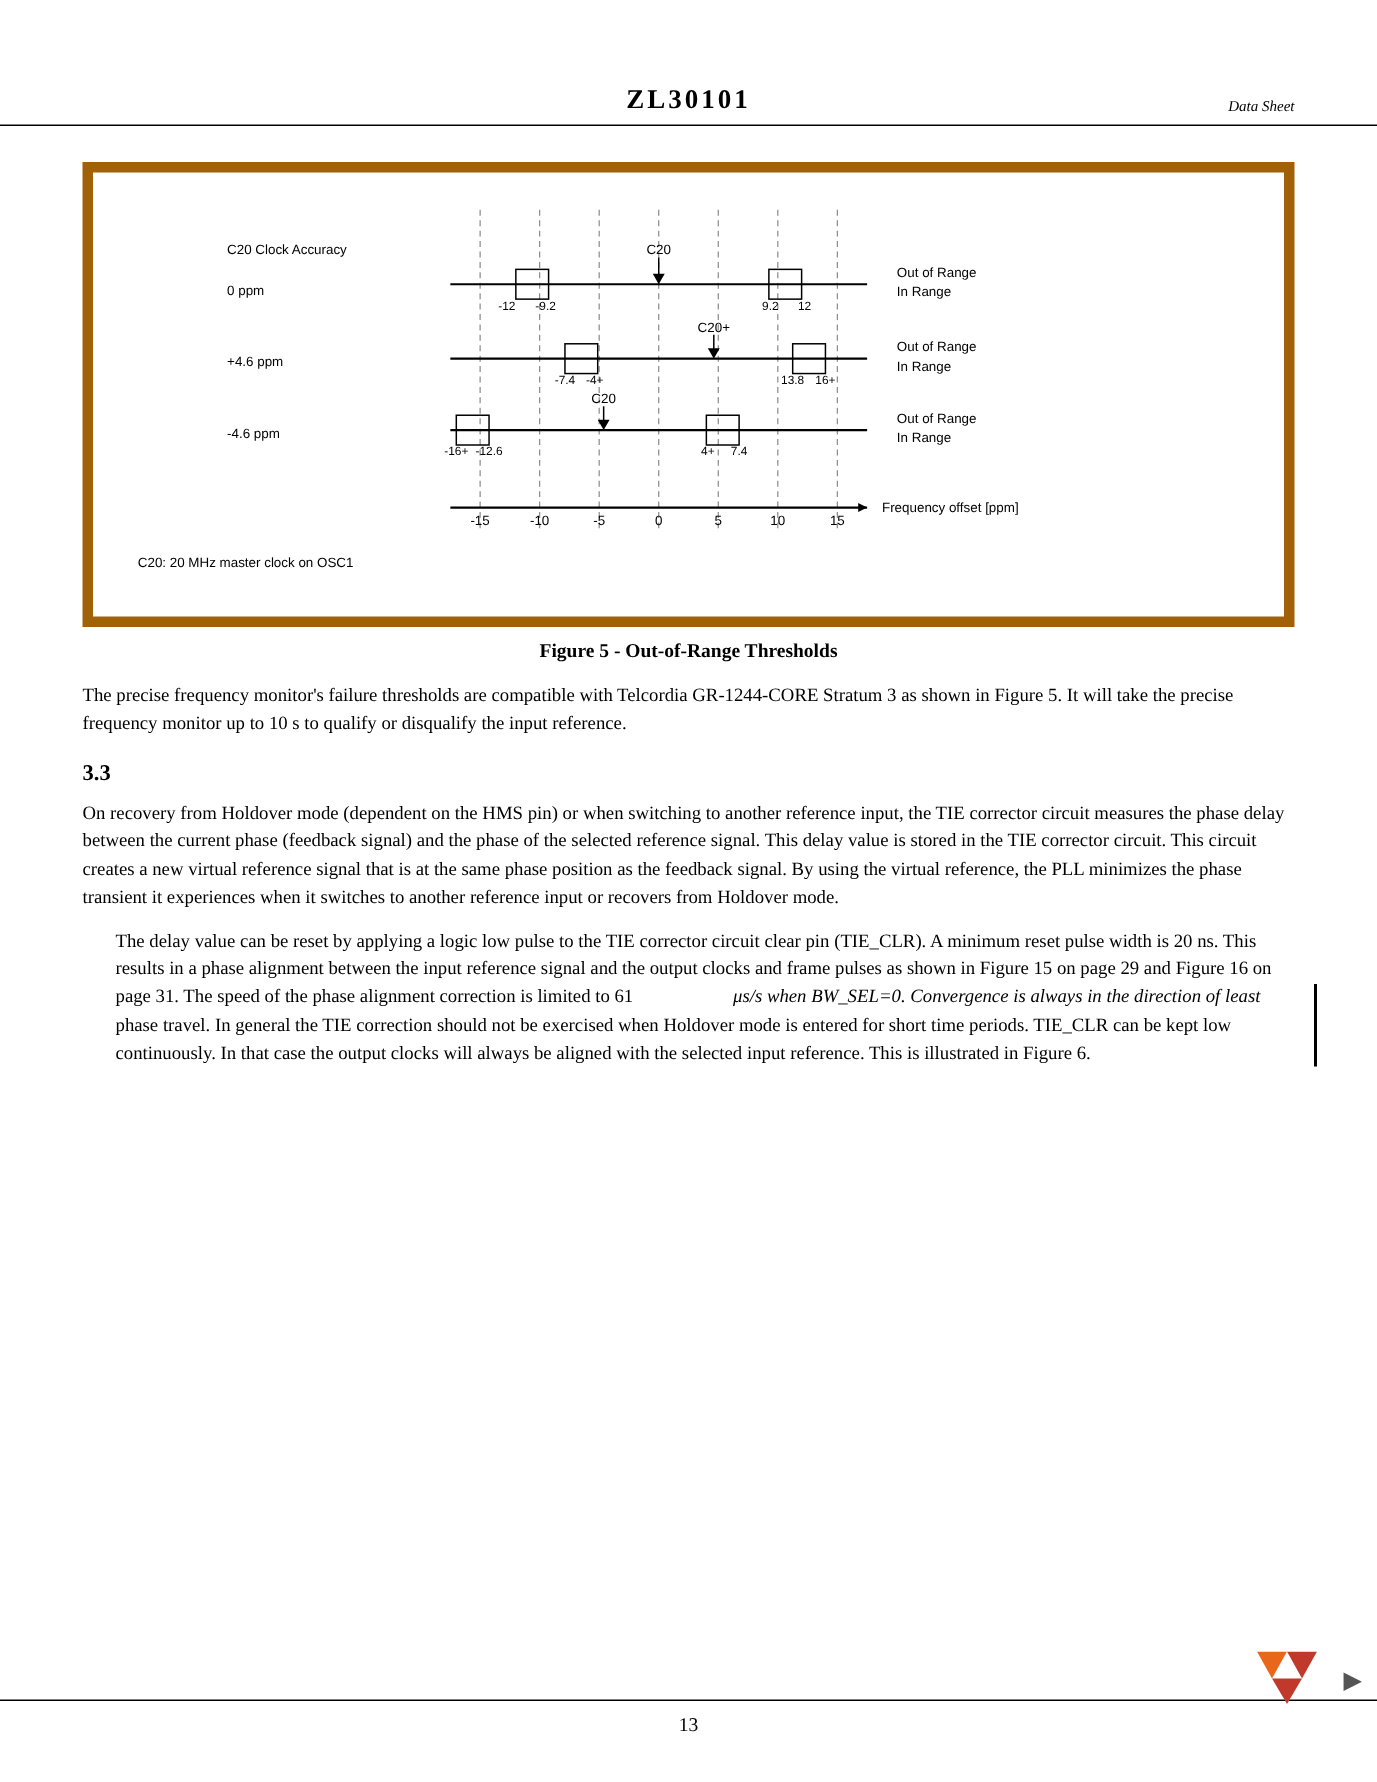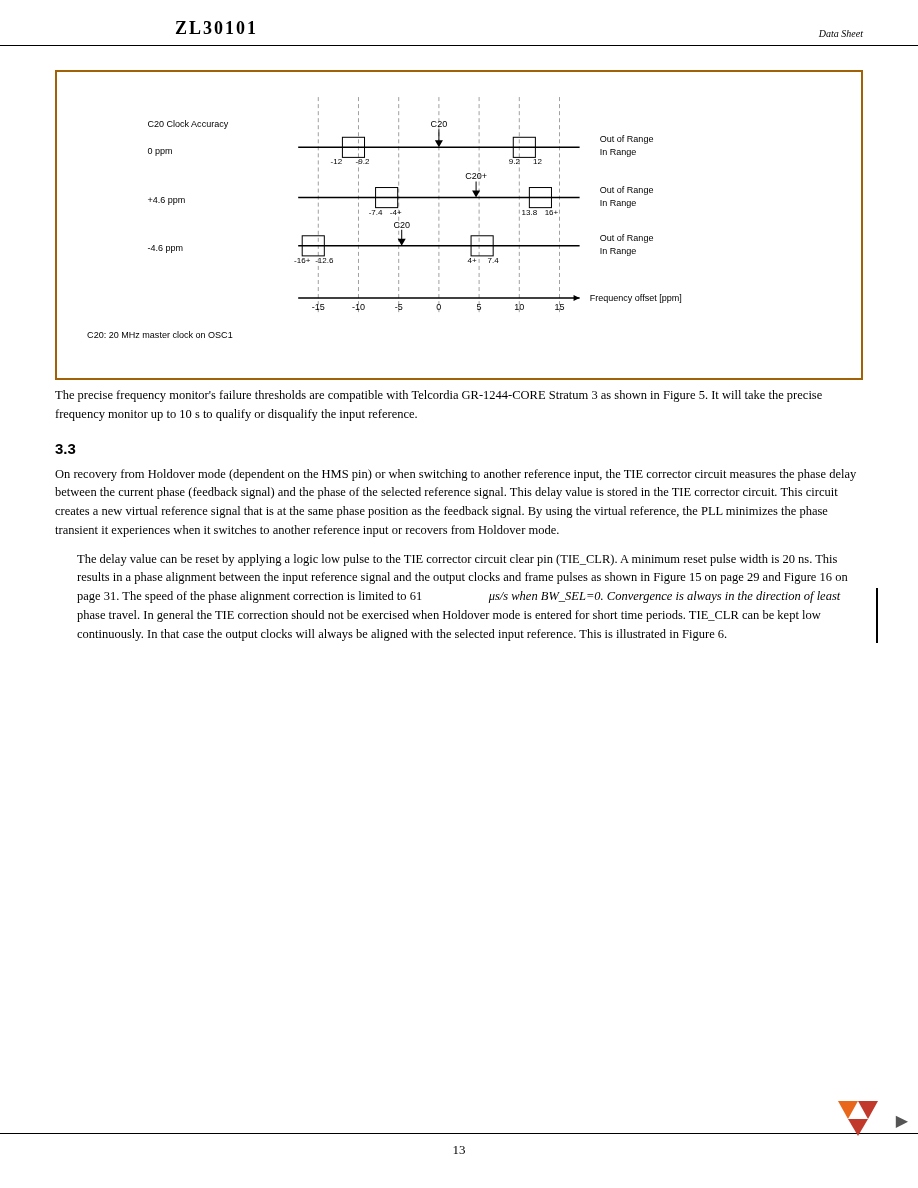--- a/index.html
+++ b/index.html
@@ -20,21 +20,22 @@
       align-items: flex-end;
       padding: 18px 55px 6px 55px;
       border-bottom: 1.5px solid #000;
       margin-bottom: 0;
     }
     .header-title {
       font-size: 18px;
       font-weight: bold;
       letter-spacing: 2px;
       flex: 1;
-      text-align: left;
+      text-align: center;
+      margin-top: 38px;
     }
     .header-right {
       font-size: 10px;
       font-style: italic;
       min-width: 120px;
       text-align: right;
     }
     .header-left {
       min-width: 120px;
     }
@@ -72,21 +73,21 @@
       color: #555;
     }
 
     
     .content {
       padding: 12px 55px 100px 55px;
     }
 
     
     .figure-box {
-      border: 2px solid #a16207;
+      border: 7px solid #a16207;
       margin: 12px 0 6px 0;
       padding: 10px 10px 10px 10px;
       background: #fff;
       min-height: 310px;
     }
 
     
     .diagram-svg {
       width: 100%;
     }
@@ -102,21 +103,21 @@
     .para {
       margin-bottom: 10px;
       line-height: 1.5;
       font-size: 12.5px;
     }
 
     
     .section-heading {
       font-size: 15px;
       font-weight: bold;
-      font-family: Liberation Sans, sans-serif;
+      font-family: Liberation Serif, serif;
       margin: 16px 0 8px 0;
       display: flex;
       gap: 16px;
       align-items: flex-start;
     }
     .section-number {
       font-size: 15px;
       font-weight: bold;
     }
 
@@ -221,20 +222,21 @@
       <text x="410" y="227" font-size="9" font-family="Arial,sans-serif" text-anchor="middle">5</text>
       <text x="450" y="227" font-size="9" font-family="Arial,sans-serif" text-anchor="middle">10</text>
       <text x="490" y="227" font-size="9" font-family="Arial,sans-serif" text-anchor="middle">15</text>
 
       <text x="520" y="218" font-size="9" font-family="Arial,sans-serif">Frequency offset [ppm]</text>
 
       <text x="20" y="255" font-size="9" font-family="Arial,sans-serif">C20: 20 MHz master clock on OSC1</text>
     </svg>
   </div>
 
+  <div class="figure-caption">Figure 5 - Out-of-Range Thresholds</div>
 
   <div class="para">
     <span>The precise frequency monitor's failure thresholds are compatible with Telcordia GR-1244-CORE Stratum 3 as shown in Figure 5. It will take the precise frequency monitor up to 10 s to qualify or disqualify the input reference.</span>
   </div>
 
   <div class="section-heading">
     <span class="section-number">3.3</span>
   </div>
 
 

